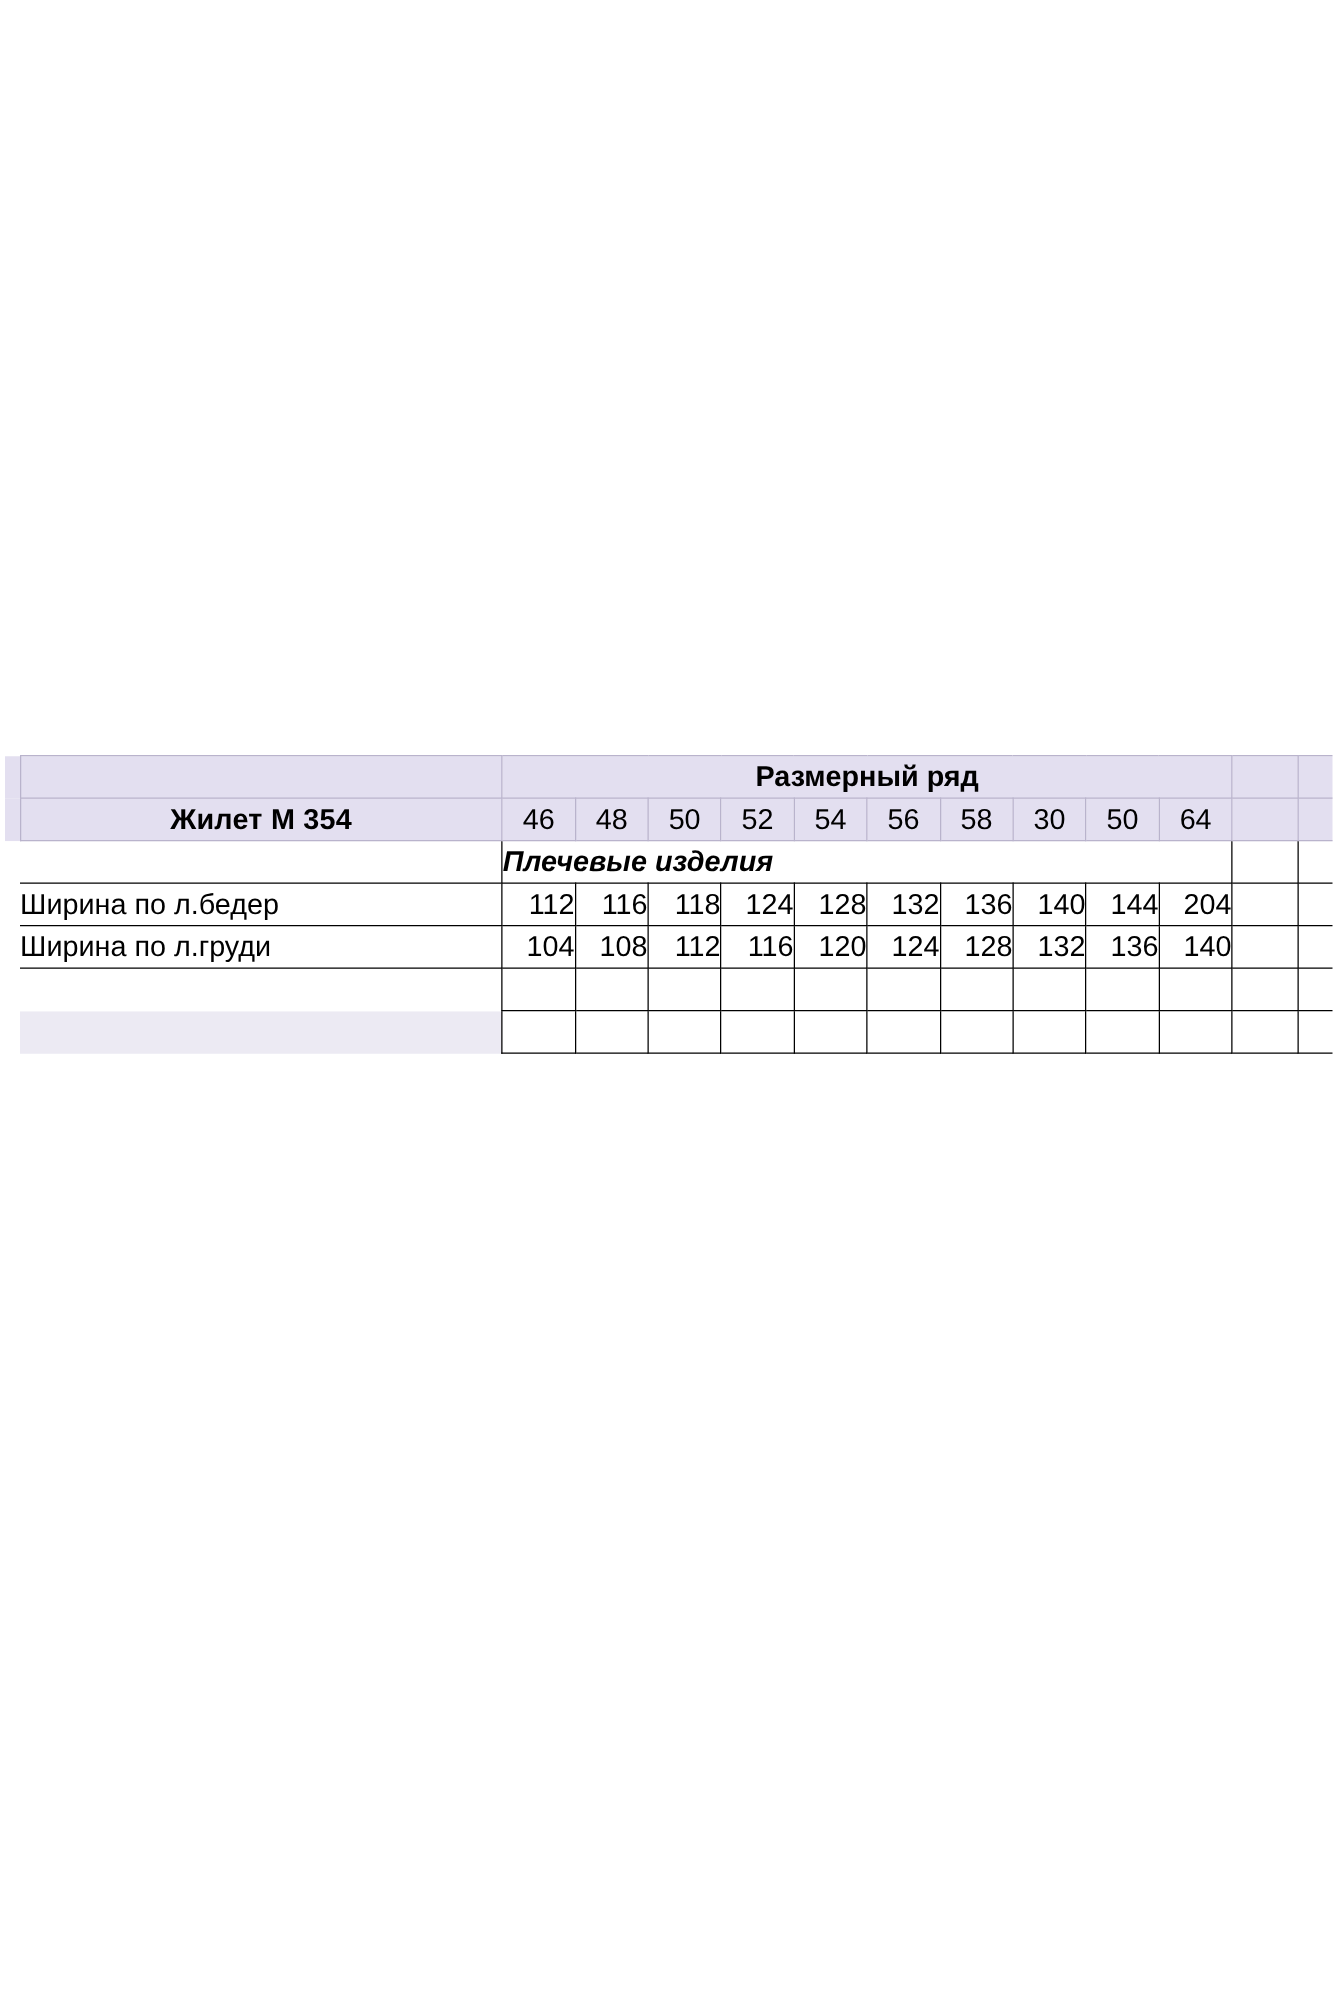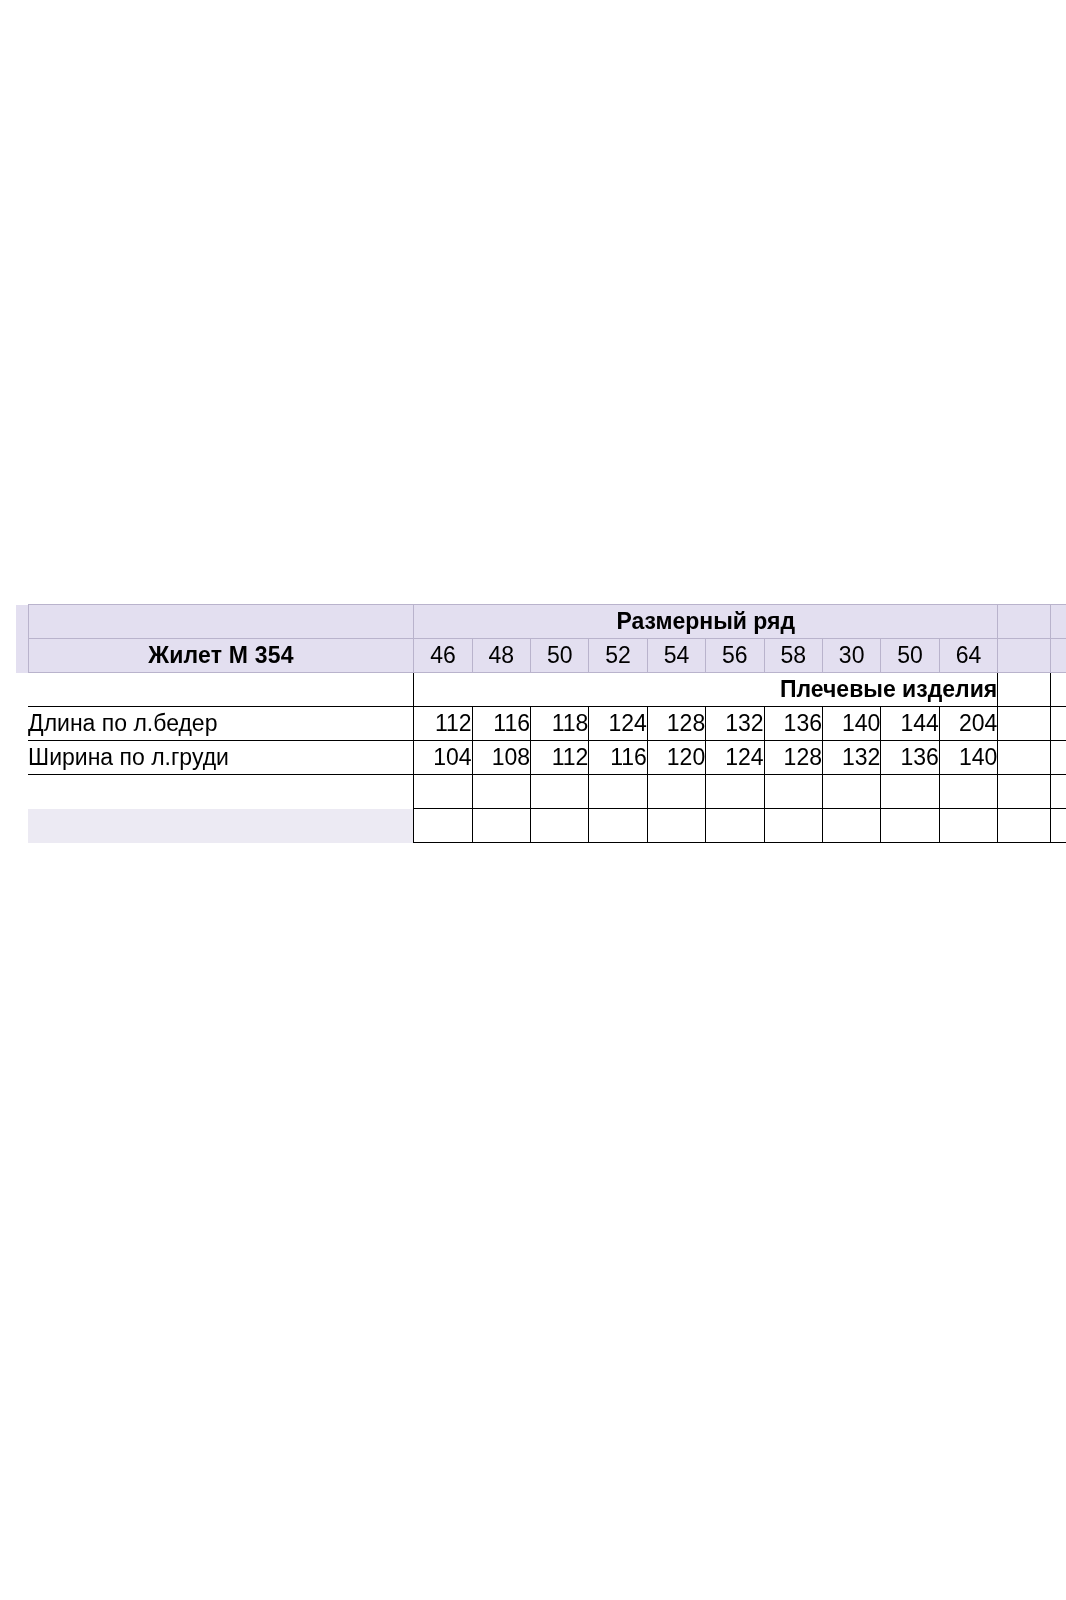--- a/index.html
+++ b/index.html
@@ -9,21 +9,21 @@
   }
   body {
     width: 1066px;
     height: 1600px;
     font-family: "Liberation Sans", sans-serif;
     position: relative;
     overflow: hidden;
   }
   .sheet-wrap {
     position: absolute;
-    left: 16px;
+    left: 4px;
     top: 604px;
     width: 921px;
   }
   table.size-table {
     border-collapse: collapse;
     table-layout: fixed;
     width: 1066px;
     background: #ffffff;
   }
   table.size-table td {
@@ -68,22 +68,23 @@
     border-top: none !important;
     border-bottom: none !important;
     background: #ffffff !important;
   }
   .leftpad-cell {
     background: #e3dff0 !important;
     border: none !important;
   }
   .section-row td {
     font-weight: bold;
+    font-style: italic;
     font-size: 25px;
-    text-align: right;
+    text-align: left;
     border-left: none;
     border-right: none;
   }
   .section-row td.edgeless {
     border: none;
   }
   .label-cell {
     text-align: left;
     padding-left: 5px;
     font-size: 23px;
@@ -157,21 +158,21 @@
         <td class="nogrid"></td>
         <td class="edgeless"></td>
         <td colspan="10">Плечевые изделия</td>
         <td></td>
         <td></td>
       </tr>
 
 
       <tr>
         <td class="nogrid"></td>
-        <td class="label-cell">Длина по л.бедер</td>
+        <td class="label-cell">Ширина по л.бедер</td>
         <td class="num-cell">112</td>
         <td class="num-cell">116</td>
         <td class="num-cell">118</td>
         <td class="num-cell">124</td>
         <td class="num-cell">128</td>
         <td class="num-cell">132</td>
         <td class="num-cell">136</td>
         <td class="num-cell">140</td>
         <td class="num-cell">144</td>
         <td class="num-cell">204</td>

